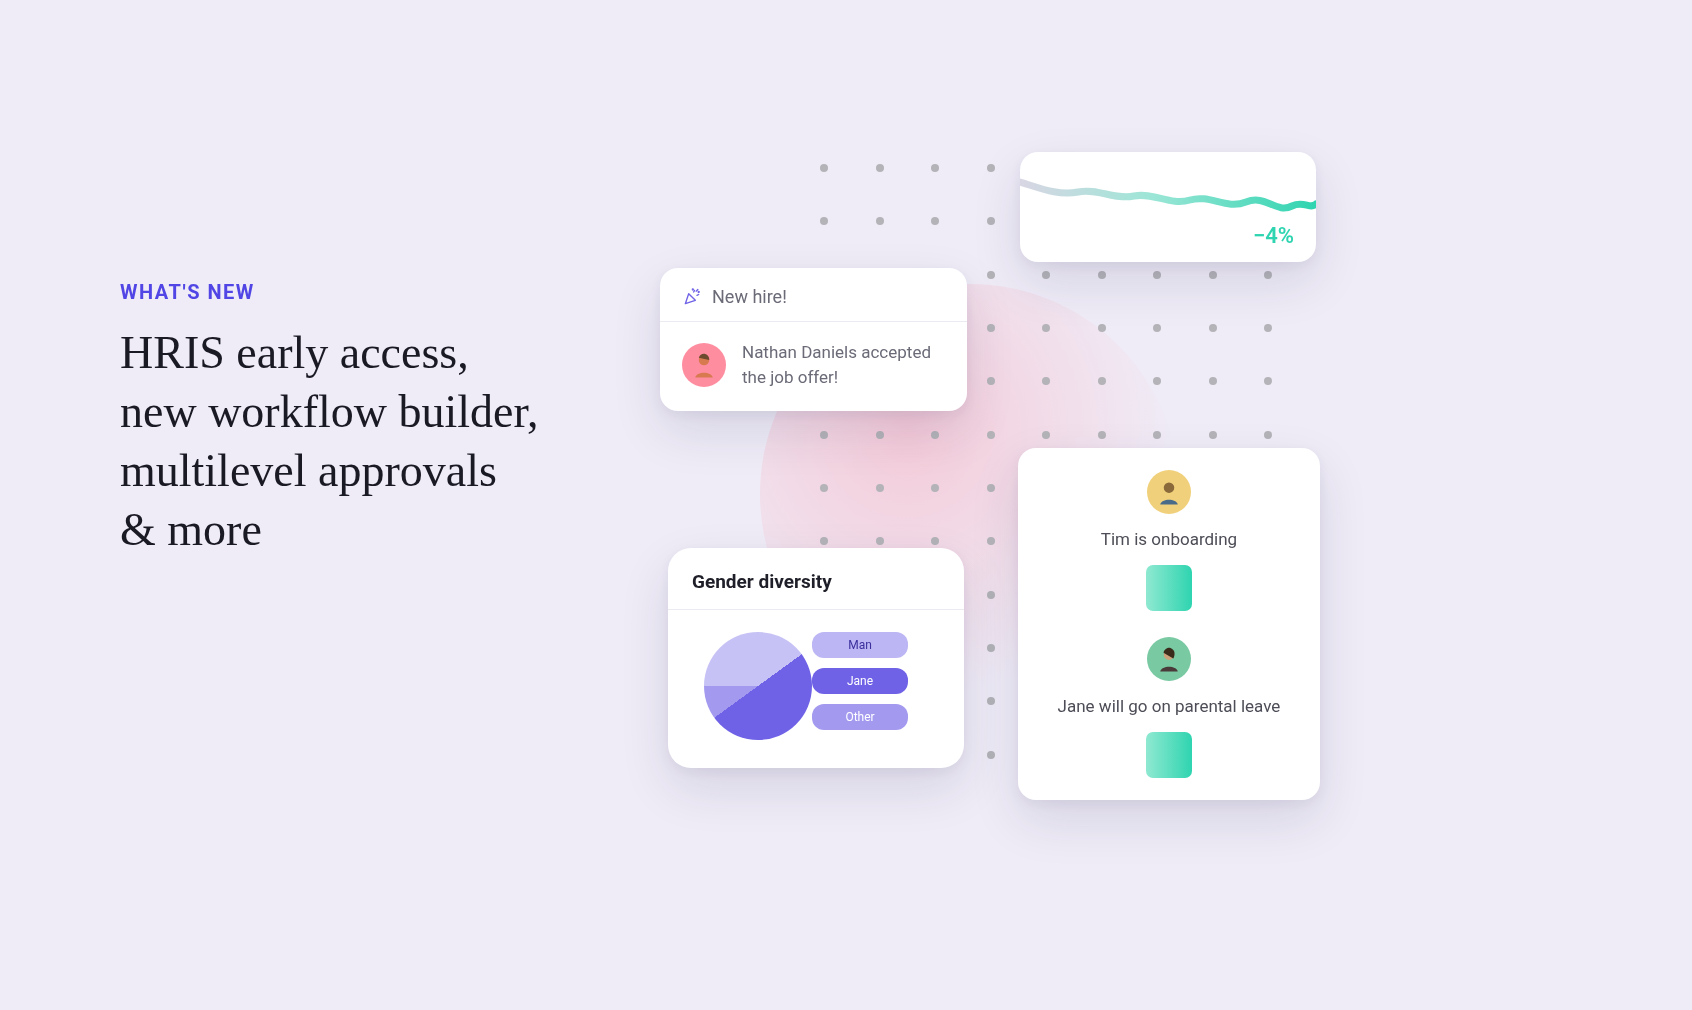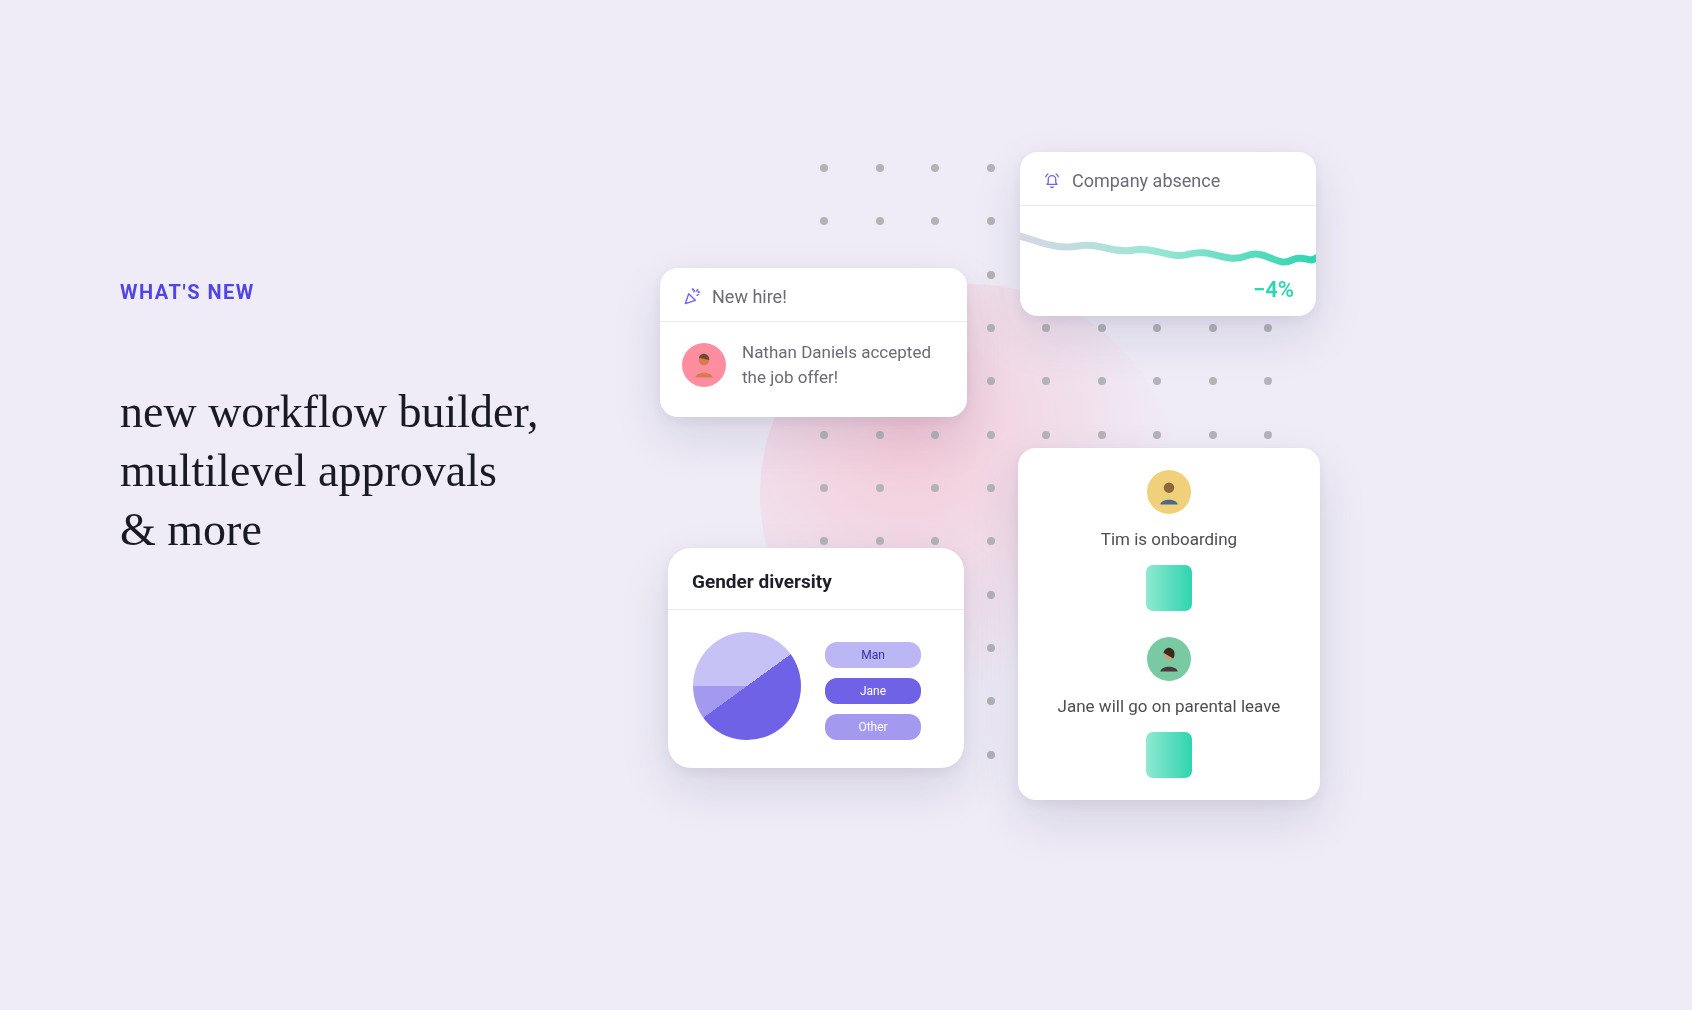--- a/index.html
+++ b/index.html
@@ -74,21 +74,21 @@
   }
   .card-header {
     display: flex;
     align-items: center;
     gap: 10px;
     padding: 18px 22px 14px;
     border-bottom: 1px solid #eceaf1;
     color: #6b6b78;
     font-size: 18px;
   }
-  .card-body { padding: 18px 22px 28px; }
+  .card-body { padding: 18px 22px 22px; }
 
   
   .card-newhire { left: 660px; top: 268px; width: 307px; }
   .nh-row { display: flex; align-items: center; gap: 16px; }
   .avatar {
     width: 44px; height: 44px; border-radius: 50%;
     display: flex; align-items: center; justify-content: center;
     flex: 0 0 44px;
   }
   .avatar.pink { background: #ff8da0; }
@@ -123,21 +123,21 @@
 
   
   .card-gender { left: 668px; top: 548px; width: 296px; border-radius: 23px; }
   .gd-header {
     padding: 22px 24px 16px;
     border-bottom: 1px solid #eceaf1;
     font-size: 19px;
     font-weight: 700;
     color: #1f1f29;
   }
-  .gd-body { display: flex; align-items: flex-end; gap: 24px; padding: 22px 25px 28px; }
+  .gd-body { display: flex; align-items: flex-start; padding: 22px 36px 28px; }
   .pie {
     width: 108px; height: 108px; border-radius: 50%;
     flex: 0 0 108px;
   }
   .legend { display: flex; flex-direction: column; gap: 10px; }
   .legend-pill {
     width: 96px;
     text-align: center;
     padding: 6px 0;
     border-radius: 12px;
@@ -260,21 +260,21 @@
     <span></span>
     <span></span>
     <span></span>
     <span></span>
     <span></span>
   </div>
 
 <div class="left">
   <div class="eyebrow">WHAT'S NEW</div>
   <h1 class="headline">
-    <br>
+    <span>HRIS early access,</span><br>
     <span>new workflow builder,</span><br>
     <span>multilevel approvals</span><br>
     <span>&amp; more</span>
   </h1>
 </div>
 
 <div class="card card-newhire">
   <div class="card-header">
     <span class="icon">
       <svg viewBox="0 0 24 24" fill="none" stroke="#6f62e6" stroke-width="1.6" stroke-linecap="round" stroke-linejoin="round">
@@ -296,31 +296,20 @@
             <path d="M5 22c1-5 13-5 14 0" fill="#d87a50"></path>
             <path d="M7.8 6.2c.8-2.4 3.2-3.6 5.2-3 2 .6 3.4 2.6 3.2 4.8" fill="#6b4a2e"></path>
           </svg>
       </div>
       <div class="nh-text">Nathan Daniels accepted the job offer!</div>
     </div>
   </div>
 </div>
 
 <div class="card card-absence">
-  <div class="card-header">
-    <span class="icon">
-      <svg viewBox="0 0 24 24" fill="none" stroke="#6f62e6" stroke-width="1.6" stroke-linecap="round" stroke-linejoin="round">
-        <path d="M18 16H6l1.5-2V10a4.5 4.5 0 019 0v4L18 16z"></path>
-        <path d="M10.5 19a1.8 1.8 0 003 0"></path>
-        <path d="M4.5 7c.6-1.6 1.6-2.8 2.6-3.4"></path>
-          <path d="M19.5 7c-.6-1.6-1.6-2.8-2.6-3.4"></path>
-      </svg>
-    </span>
-    <span>Company absence</span>
-  </div>
   <div class="absence-body">
     <svg class="absence-line" viewBox="0 0 296 70" preserveAspectRatio="none">
       <defs>
         <linearGradient id="lg" x1="0" x2="1" y1="0" y2="0">
           <stop offset="0%" stop-color="#d9d6e4"></stop>
           <stop offset="45%" stop-color="#9be6d6"></stop>
           <stop offset="100%" stop-color="#2fd4b0"></stop>
         </linearGradient>
       </defs>
       <path d="M0 16 C20 22,38 30,58 26 C78 22,94 34,114 30 C134 26,150 40,170 34 C190 28,206 44,226 36 C246 28,256 48,272 40 C284 34,290 44,296 38" stroke="url(#lg)" stroke-width="7" fill="none" stroke-linecap="round"></path>

